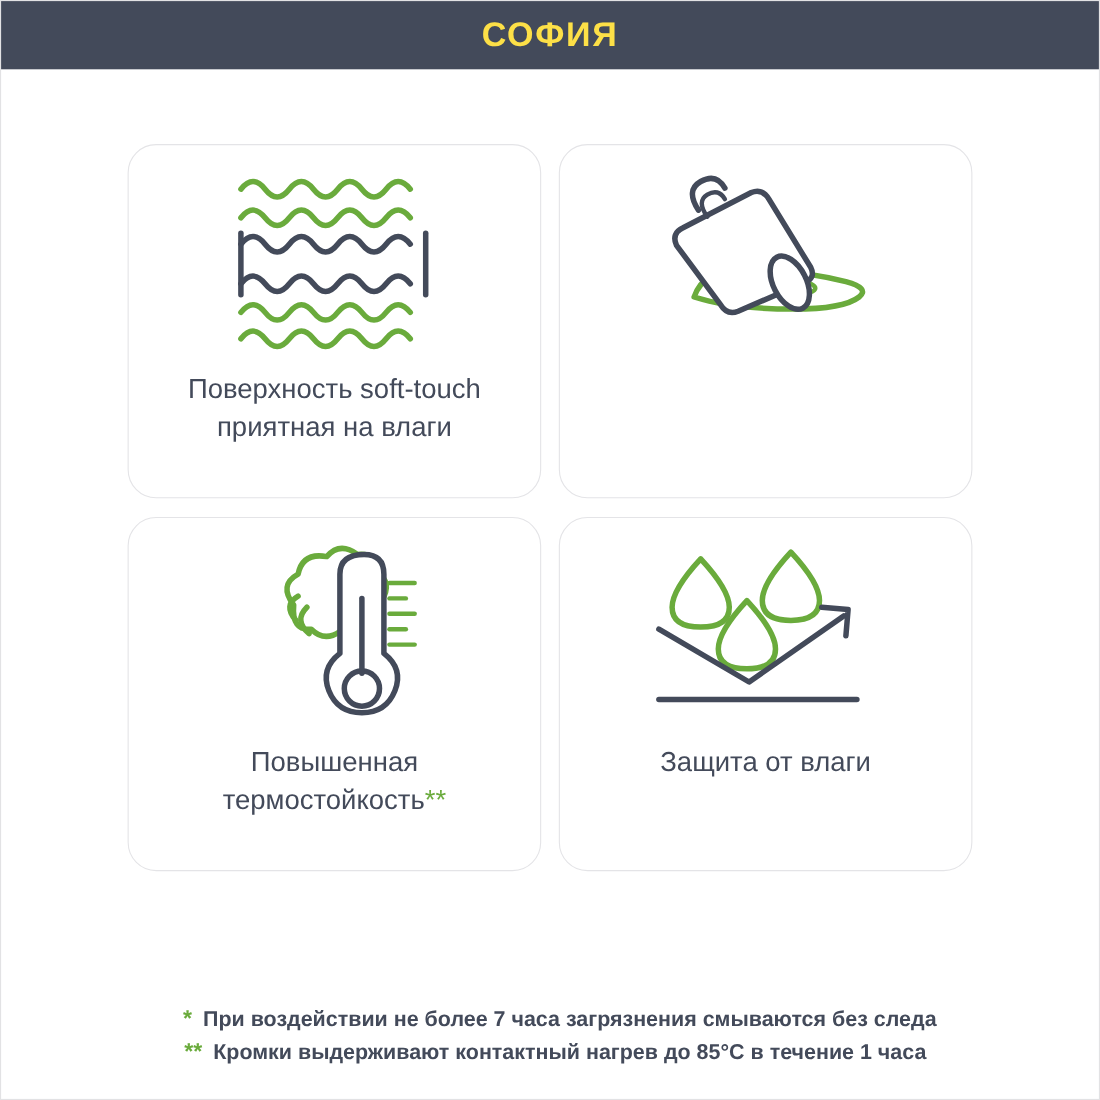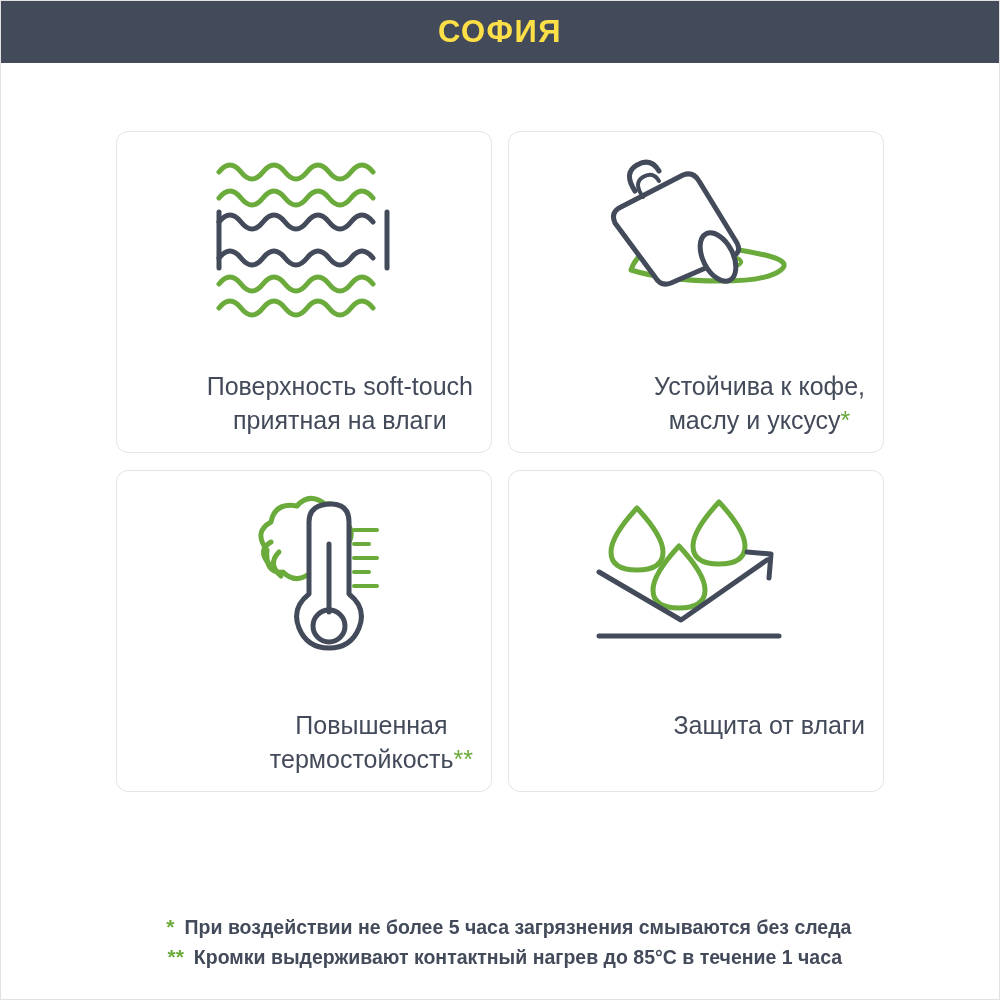--- a/index.html
+++ b/index.html
@@ -41,27 +41,26 @@
     grid-template-columns: 392px 376px;
     grid-template-rows: 325px 325px;
     column-gap: 0px;
     row-gap: 14px;
   }
   .card {
     width: 376px;
     height: 322px;
     box-sizing: border-box;
     border: 1px solid #e4e4e7;
-    border-radius: 12px;
+    border-radius: 26px;
     background: #ffffff;
     display: flex;
     flex-direction: column;
-    align-items: flex-end;
+    align-items: center;
     justify-content: flex-start;
-    gap: 32px;
   }
   .card-icon {
     height: 205px;
     display: flex;
     align-items: center;
     justify-content: center;
     width: 100%;
   }
   .card-label {
     text-align: center;
@@ -135,24 +134,20 @@
     <div class="card">
       <div class="card-icon">
         <svg width="210" height="160" viewBox="0 0 210 160" fill="none" xmlns="http://www.w3.org/2000/svg">
           <path d="M40 115 q10 -30 60 -26 q45 4 78 12 q22 6 12 14 q-14 11 -60 11 q-55 0 -90 -11 z" stroke="#6aab3c" stroke-width="5" fill="none" stroke-linejoin="round"></path>
           <path d="M112 100 q20 -4 34 3 q10 5 -4 9 q-16 4 -34 -3 q-8 -5 4 -9 z" stroke="#6aab3c" stroke-width="4" fill="none"></path>
           <path d="M30 52 L92 20 q10 -4 16 6 L146 88 q5 10 -6 14 L80 128 q-10 4 -16 -6 L24 68 q-5 -11 6 -16 z" stroke="#434a5a" stroke-width="5" fill="#ffffff" stroke-linejoin="round"></path>
           <ellipse cx="127" cy="102" rx="15" ry="26" transform="rotate(-27 127 102)" stroke="#434a5a" stroke-width="5" fill="#ffffff"></ellipse>
           <path d="M44 36 q-12 -18 2 -26 q14 -8 22 6" stroke="#434a5a" stroke-width="5" fill="none" stroke-linecap="round"></path>
           <path d="M52 42 q-10 -14 0 -20 q10 -6 16 4" stroke="#434a5a" stroke-width="4" fill="none" stroke-linecap="round"></path>
         </svg>
-      </div>
-      <div class="card-label">
-        <span>Устойчива к кофе,</span><br>
-        <span>маслу и уксусу</span><span class="star">*</span>
       </div>
     </div>
 
     <div class="card">
       <div class="card-icon">
         <svg width="190" height="175" viewBox="0 0 190 175" fill="none" xmlns="http://www.w3.org/2000/svg">
           <path d="M58 64 q-14 -18 4 -28 q4 -20 26 -16 q12 -14 28 -2 q18 -2 18 16 q14 10 4 26 q6 18 -12 22 q-8 14 -26 6 q-14 10 -26 -2 q-18 2 -16 -22 z" stroke="#6aab3c" stroke-width="5" fill="none" stroke-linejoin="round"></path>
           <path d="M60 78 q-12 -14 2 -22" stroke="#6aab3c" stroke-width="5" fill="none" stroke-linecap="round"></path>
           <path d="M72 90 q-14 -12 -2 -24" stroke="#6aab3c" stroke-width="5" fill="none" stroke-linecap="round"></path>
           <path d="M122 18 q18 0 18 18 L140 108 q18 14 10 34 q-8 20 -30 20 q-22 0 -30 -20 q-8 -20 10 -34 L100 36 q0 -18 22 -18 z" stroke="#434a5a" stroke-width="5" fill="#ffffff" stroke-linejoin="round"></path>
@@ -185,21 +180,21 @@
       <div class="card-label bold">
         <span>Защита от влаги</span>
       </div>
     </div>
 
   </div>
 
   <div class="footnotes">
     <div class="footnote">
       <span class="marker">*</span>
-      <span>При воздействии не более 5 часа загрязнения смываются без следа</span>
+      <span>При воздействии не более 7 часа загрязнения смываются без следа</span>
     </div>
     <div class="footnote">
       <span class="marker">**</span>
       <span>Кромки выдерживают контактный нагрев до 85°С в течение 1 часа</span>
     </div>
   </div>
 
 </div>
 
 </body></html>

